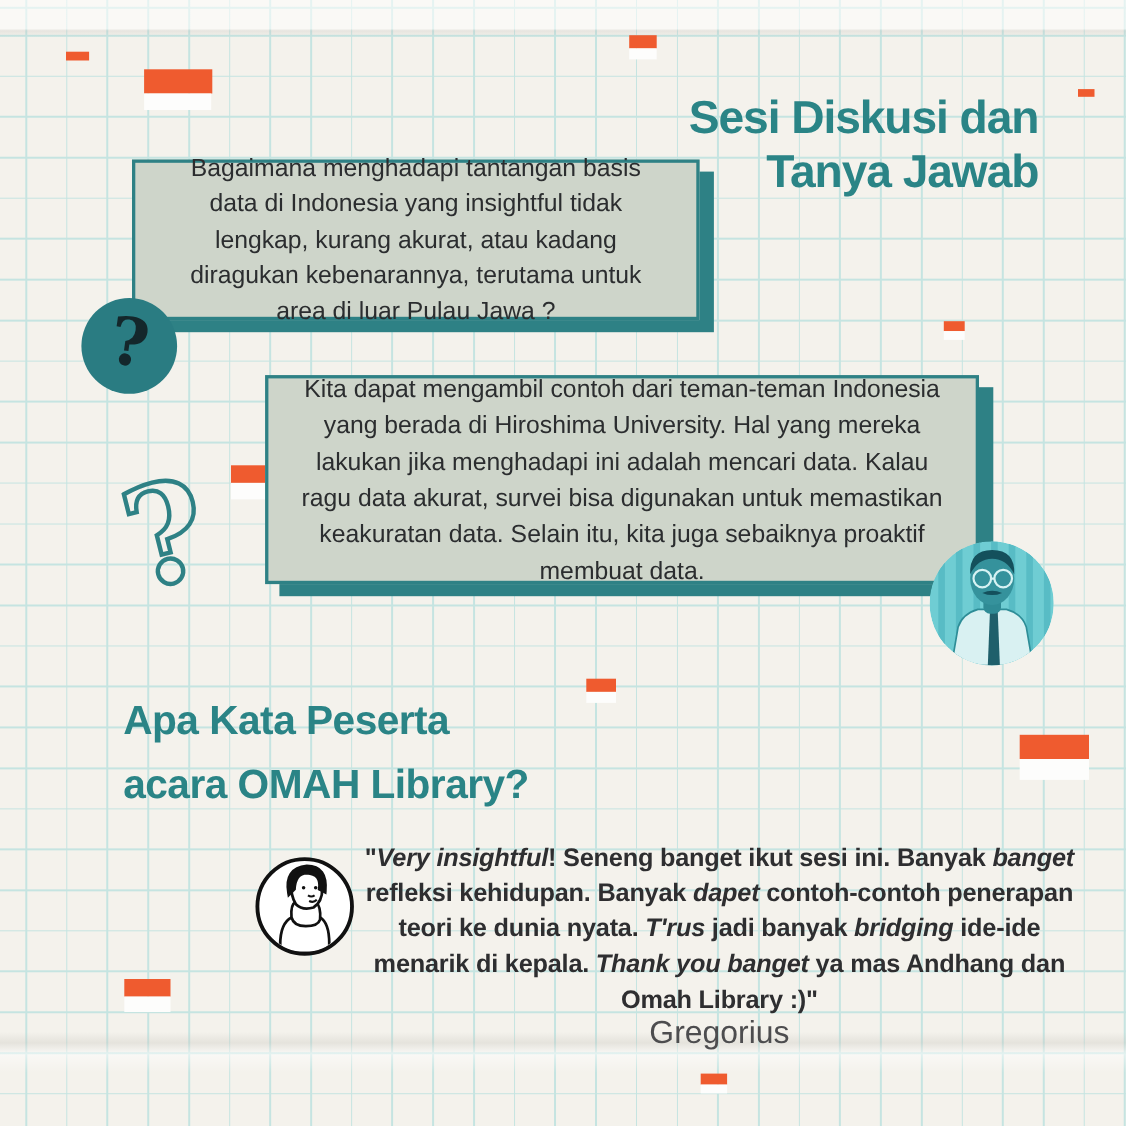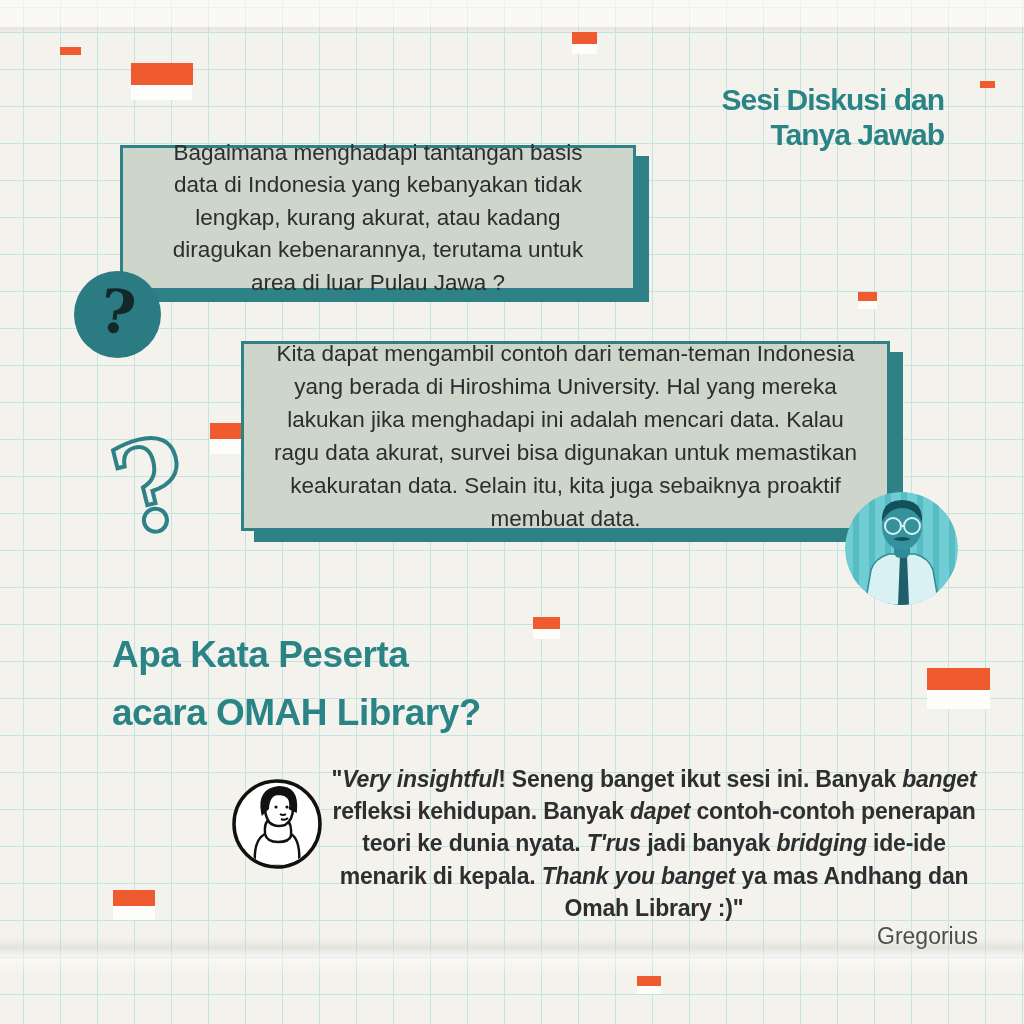--- a/index.html
+++ b/index.html
@@ -19,21 +19,21 @@
       repeating-linear-gradient(0deg, var(--grid) 0 1.5px, transparent 1.5px 37px);
     background-position:0 0,0 0,23px 0,0 8px;
   }
   
   .flag{position:absolute}
   .flag .o{background:var(--orange)}
   .flag .w{background:#fdfdfc}
   
   .title{
     position:absolute;right:80px;top:82px;width:560px;text-align:right;
-    color:var(--teal);font-weight:700;font-size:30px;line-height:1.17;letter-spacing:-1px;
+    color:var(--teal);font-weight:700;font-size:42px;line-height:1.17;letter-spacing:-1px;
   }
   .subtitle{
     position:absolute;right:80px;top:200px;width:420px;text-align:right;
     color:var(--teal);font-weight:700;font-size:21px;line-height:1.38;letter-spacing:-.2px;
   }
   
   .qbox{
     position:absolute;background:var(--sage);
     border:3px solid var(--teal-dark);
     box-shadow:13px 11px 0 var(--teal-dark);
@@ -66,22 +66,22 @@
   .participants-heading{
     position:absolute;left:82px;top:626px;color:var(--teal);
     font-size:37px;font-weight:700;line-height:1.57;letter-spacing:-.5px;margin-left:30px;
   }
   .cartoon-avatar{position:absolute;left:231px;top:778px;width:92px;height:92px}
   .quote{
     position:absolute;left:330px;top:763px;width:648px;text-align:center;
     color:var(--ink);font-weight:700;font-size:23px;line-height:1.40;letter-spacing:-.2px;
   }
   .attribution{
-    position:absolute;left:330px;top:923px;width:648px;text-align:right;
-    color:#4d4d4f;font-size:23px;font-weight:400;
+    position:absolute;left:330px;top:923px;width:648px;text-align:center;
+    color:#4d4d4f;font-size:29px;font-weight:400;
   }
 </style>
 </head>
 <body>
 
 <div class="poster">
 
   <div class="flag" style="left:60px;top:47px">
       <div class="o" style="width:21px;height:8px"></div>
     </div>
@@ -120,21 +120,21 @@
       <div class="o" style="width:24px;height:10px"></div>
       <div class="w" style="width:24px;height:8px"></div>
     </div>
 
   <h1 class="title">
     <span>Sesi Diskusi dan</span><br>
     <span>Tanya Jawab</span>
   </h1>
 
   <div class="qbox question">
-    <p>Bagaimana menghadapi tantangan basis data di Indonesia yang kebanyakan tidak lengkap, kurang akurat, atau kadang diragukan kebenarannya, terutama untuk area di luar Pulau Jawa ?</p>
+    <p>Bagaimana menghadapi tantangan basis data di Indonesia yang insightful tidak lengkap, kurang akurat, atau kadang diragukan kebenarannya, terutama untuk area di luar Pulau Jawa ?</p>
   </div>
 
   <div class="q-circle">
     <span>?</span>
   </div>
 
   <div class="qbox answer">
     <p>Kita dapat mengambil contoh dari teman-teman Indonesia yang berada di Hiroshima University. Hal yang mereka lakukan jika menghadapi ini adalah mencari data. Kalau ragu data akurat, survei  bisa digunakan untuk memastikan keakuratan data. Selain itu, kita juga sebaiknya proaktif membuat data.</p>
   </div>
 

